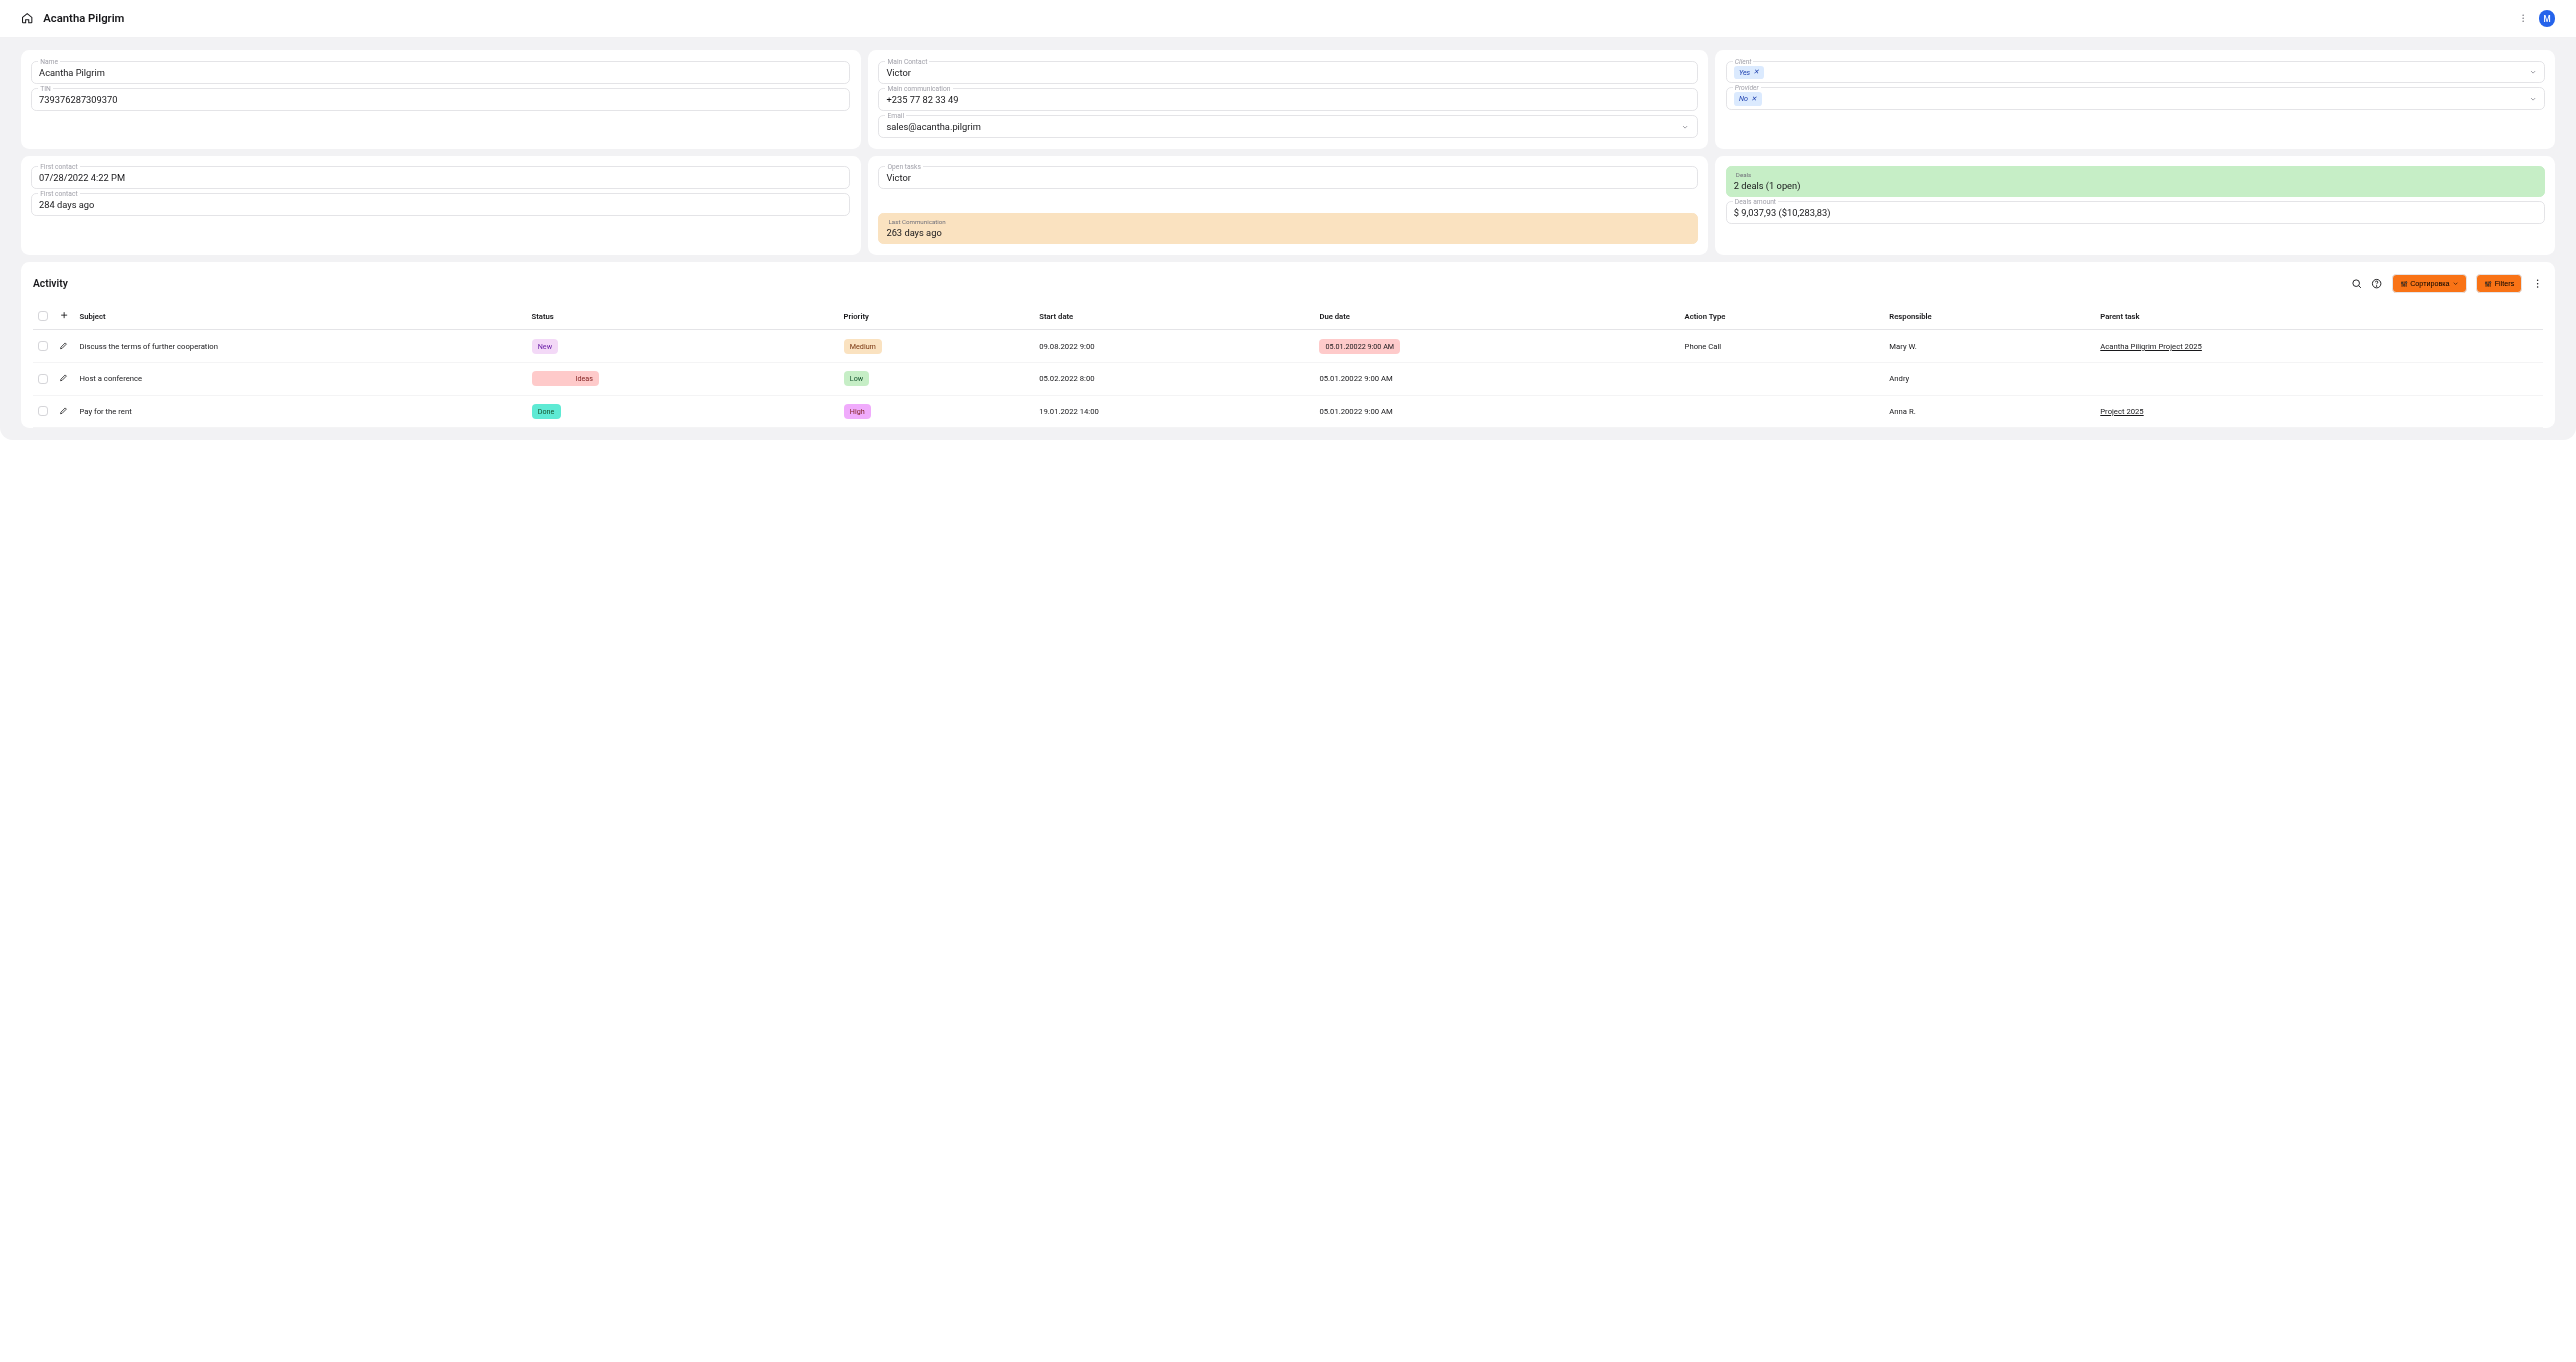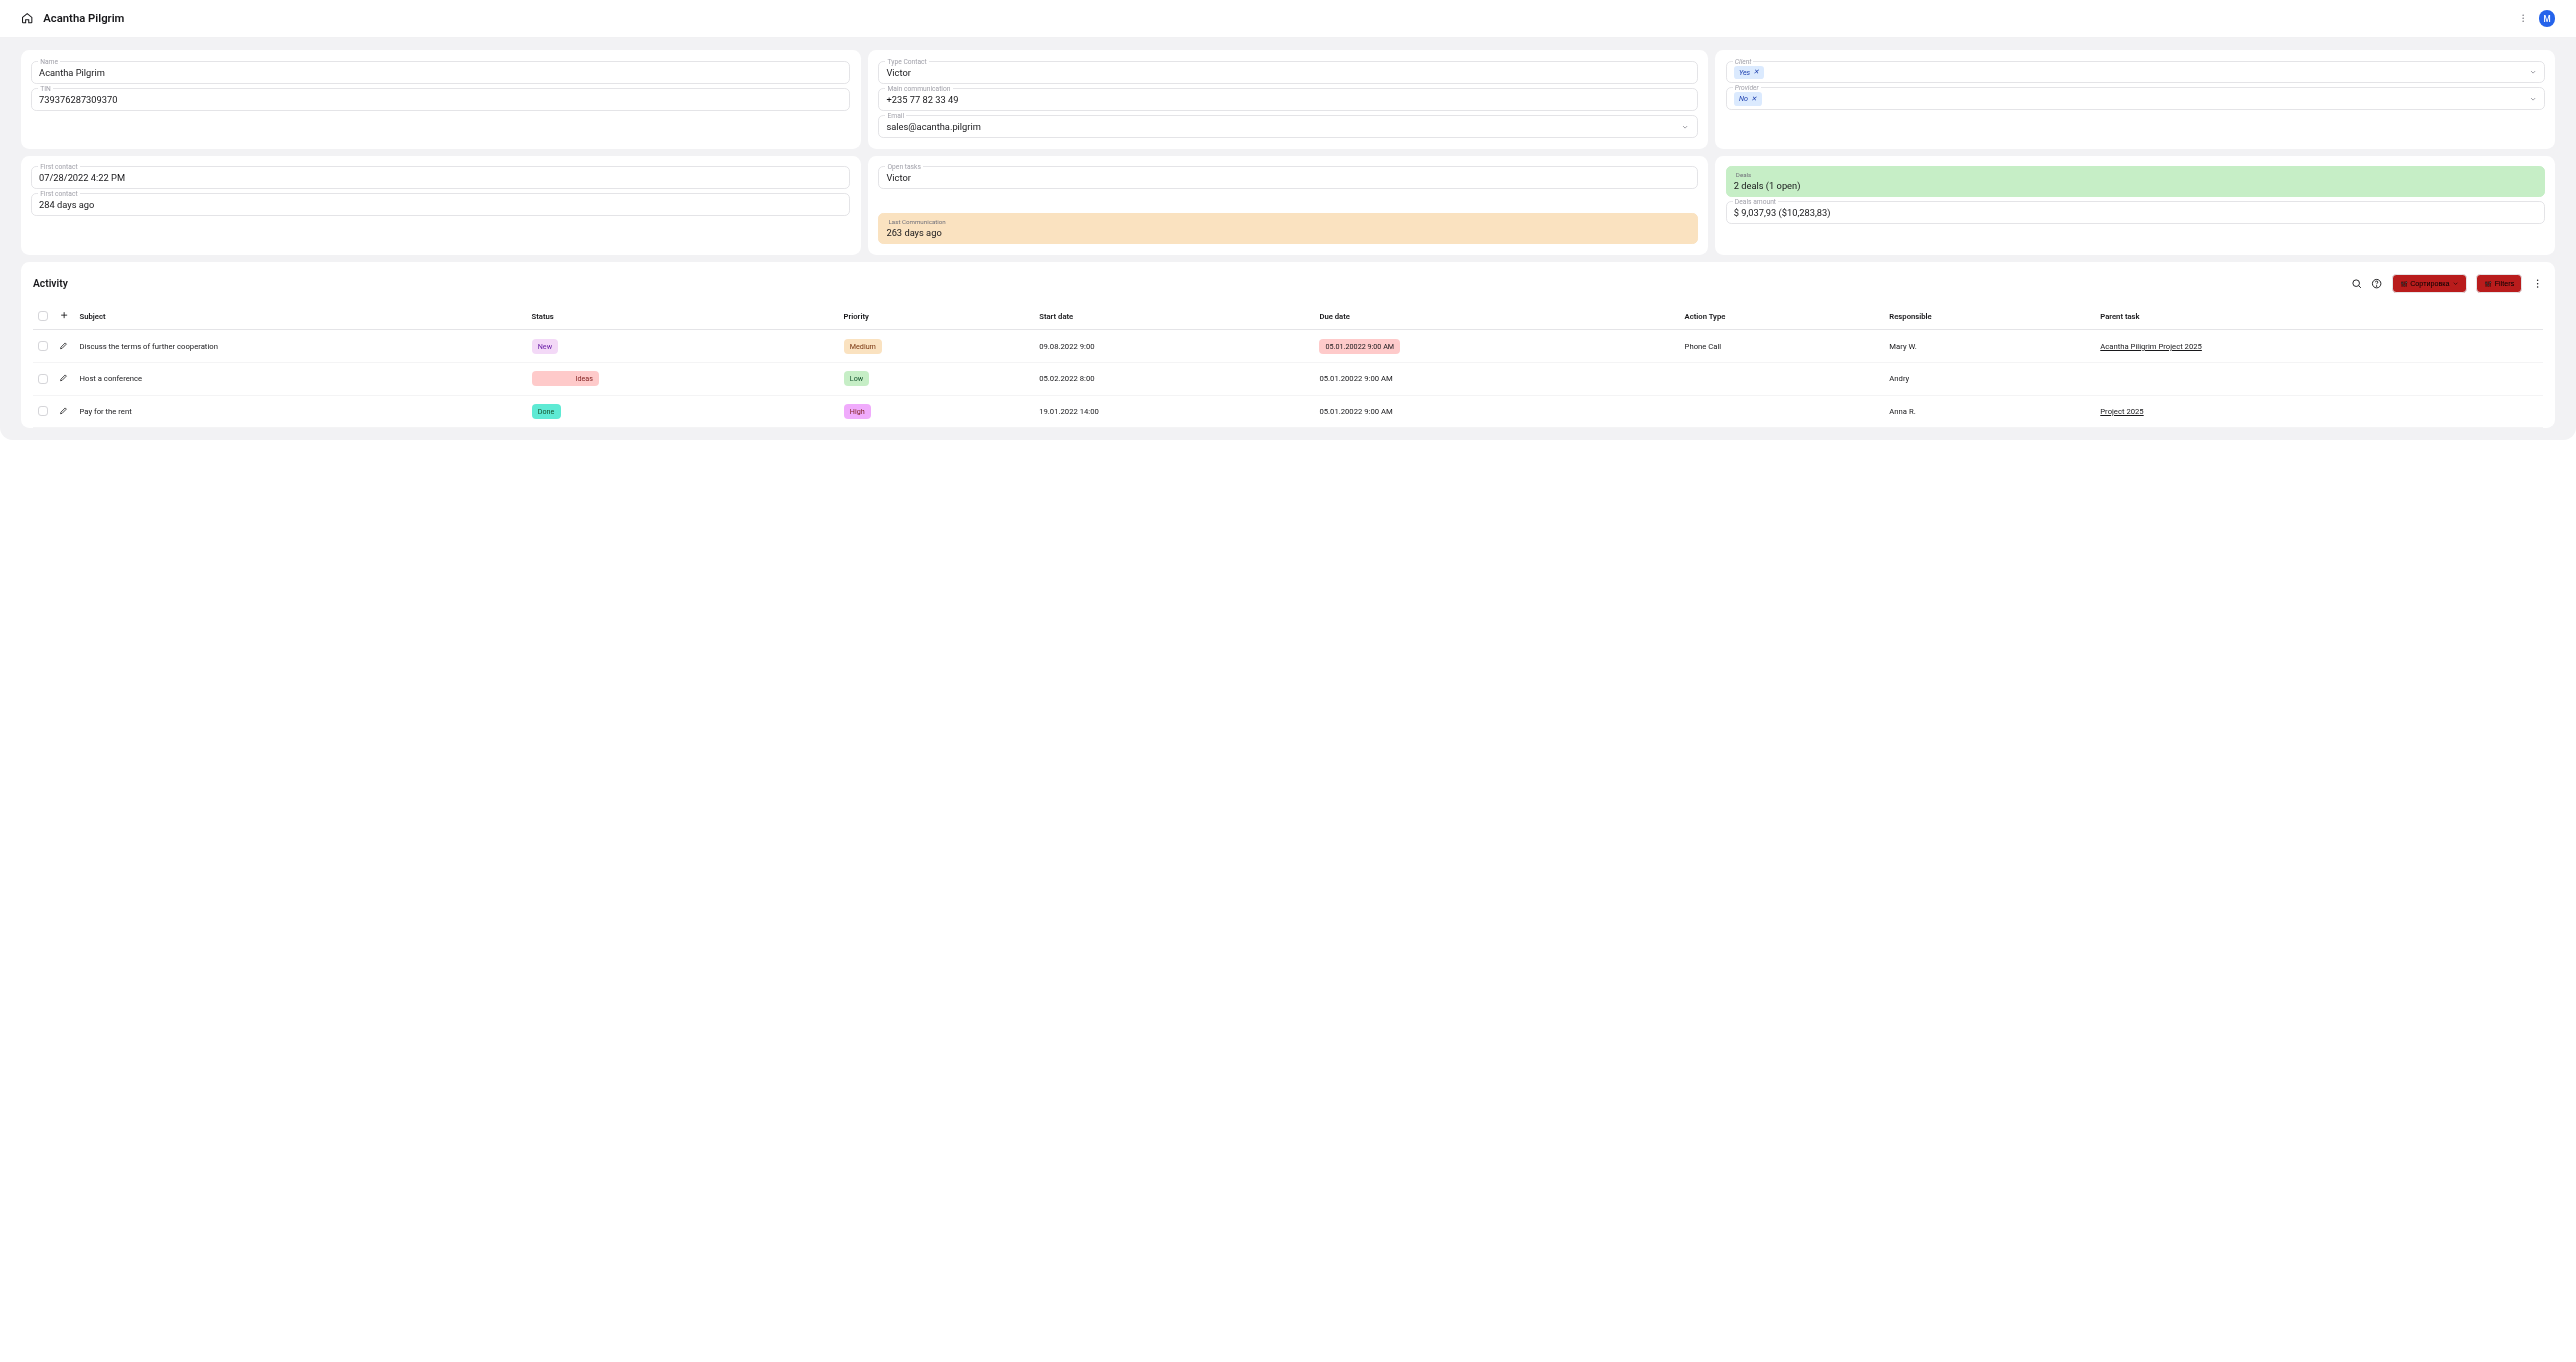--- a/index.html
+++ b/index.html
@@ -29,21 +29,21 @@
 .chev { color: #71717a; }
 
 .chip { display: inline-flex; align-items: center; gap: 3.1px; background: #dbeafe; color: #1e40af; padding: 2.1px 5.2px; border-radius: 3.1px; font-size: 7.2px; }
 .chip .x { font-size: 6.7px; cursor: pointer; }
 .chip-field { display: flex; align-items: center; justify-content: space-between; font-style: italic; }
 
 .activity-card { background: #fff; border-radius: 8.2px; padding: 12.4px 12.4px 0; }
 .activity-header { display: flex; align-items: center; margin-bottom: 9.3px; }
 .activity-title { font-size: 10.3px; font-weight: 600; flex: 1; }
 .activity-tools { display: flex; align-items: center; gap: 9.3px; }
-.tool-btn { display: flex; align-items: center; gap: 2px; border: 0.5px solid #e4e4e7; border-radius: 4.1px; padding: 4.1px 7.2px; font-size: 7.2px; cursor: pointer; background: #b91c1c; }
+.tool-btn { display: flex; align-items: center; gap: 2px; border: 0.5px solid #e4e4e7; border-radius: 4.1px; padding: 4.1px 7.2px; font-size: 7.2px; cursor: pointer; background: #f97316; }
 .icon-btn { width: 11.3px; height: 11.3px; color: #18181b; cursor: pointer; }
 
 .table { width: 100%; border-collapse: collapse; }
 .table th { text-align: left; font-weight: 600; font-size: 7.7px; padding: 7.2px 5.2px; border-bottom: 0.5px solid #e4e4e7; }
 .table td { padding: 8.2px 5.2px; font-size: 7.7px; vertical-align: middle; }
 .table tbody tr { border-bottom: 0.5px solid #f4f4f5; }
 .checkbox { width: 10.3px; height: 10.3px; border: 1px solid #d4d4d8; border-radius: 3.1px; cursor: pointer; }
 .edit-icon { width: 9.3px; height: 9.3px; color: #18181b; cursor: pointer; }
 .plus-icon { width: 10.3px; height: 10.3px; color: #18181b; cursor: pointer; }
 
@@ -89,21 +89,21 @@
           <div class="field-value">Acantha Pilgrim</div>
         </div>
         <div class="field">
           <span class="field-label">TIN</span>
           <div class="field-value">739376287309370</div>
         </div>
       </div>
 
       <div class="card">
         <div class="field">
-          <span class="field-label">Type Contact</span>
+          <span class="field-label">Main Contact</span>
           <div class="field-value">Victor</div>
         </div>
         <div class="field">
           <span class="field-label">Main communication</span>
           <div class="field-value">+235 77 82 33 49</div>
         </div>
         <div class="field with-chevron">
           <div style="flex:1">
             <span class="field-label">Email</span>
             <div class="field-value">sales@acantha.pilgrim</div>

